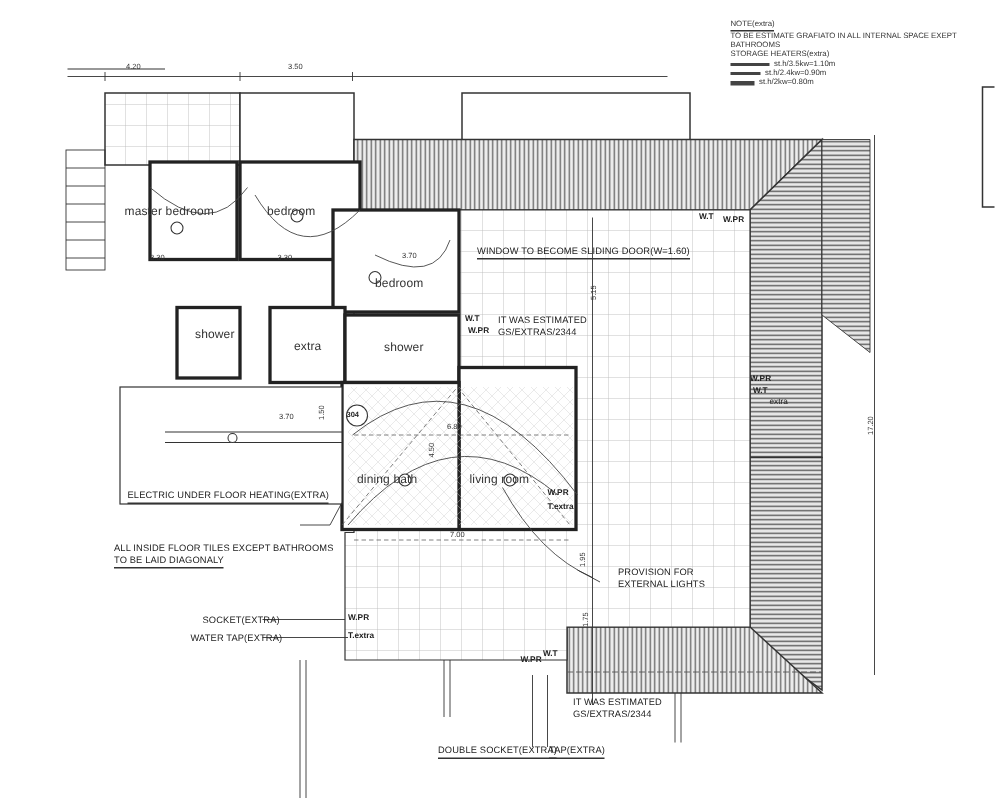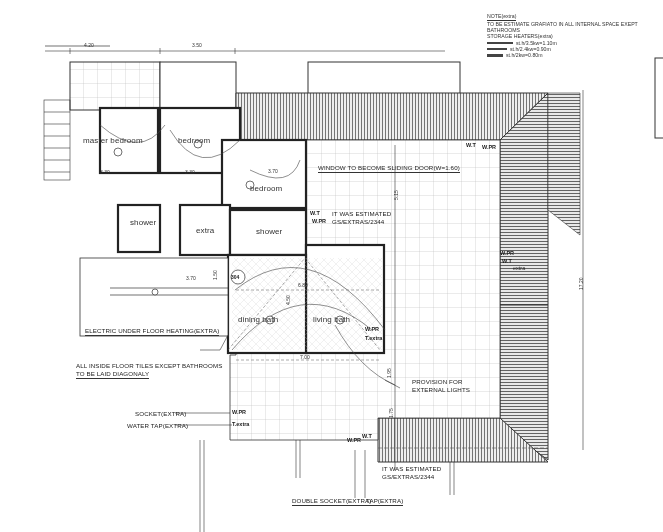--- a/index.html
+++ b/index.html
@@ -171,21 +171,21 @@
 <span class="dim v" style="left:386px;top:378px">1.95</span>
 <span class="dim v" style="left:388px;top:418px">1.75</span>
 
 <span class="lbl room" style="left:83px;top:137px">master bedroom</span>
 <span class="lbl room" style="left:178px;top:137px">bedroom</span>
 <span class="lbl room" style="left:250px;top:185px">bedroom</span>
 <span class="lbl room sm" style="left:130px;top:220px">shower</span>
 <span class="lbl room sm" style="left:196px;top:228px">extra</span>
 <span class="lbl room" style="left:256px;top:228px">shower</span>
 <span class="lbl room" style="left:238px;top:316px">dining bath</span>
-<span class="lbl room" style="left:313px;top:316px">living bath</span>
+<span class="lbl room" style="left:313px;top:316px">living room</span>
 
 <span class="lbl caps u" style="left:318px;top:164px">WINDOW TO BECOME SLIDING DOOR(W=1.60)</span>
 <span class="lbl caps" style="left:332px;top:210px">IT WAS ESTIMATED</span>
 <span class="lbl caps" style="left:332px;top:218px">GS/EXTRAS/2344</span>
 <span class="lbl caps u" style="left:85px;top:327px">ELECTRIC UNDER FLOOR HEATING(extra)</span>
 <span class="lbl caps" style="left:76px;top:362px">ALL INSIDE FLOOR TILES EXCEPT BATHROOMS</span>
 <span class="lbl caps u" style="left:76px;top:370px">TO BE LAID DIAGONALY</span>
 <span class="lbl caps" style="left:135px;top:410px">SOCKET(extra)</span>
 <span class="lbl caps" style="left:127px;top:422px">WATER TAP(extra)</span>
 <span class="lbl caps u" style="left:292px;top:497px">DOUBLE SOCKET(extra)</span>

